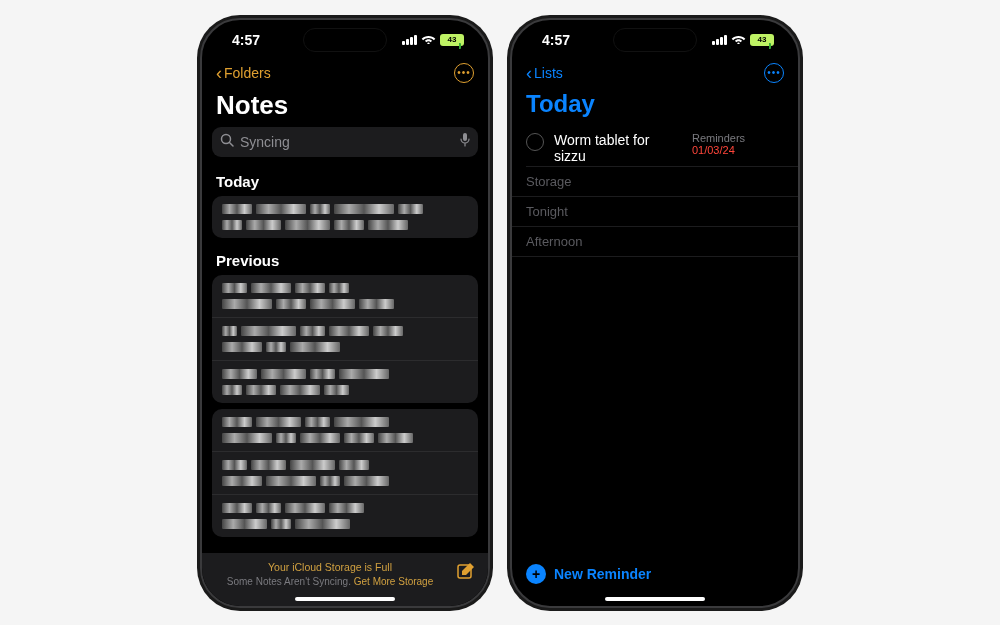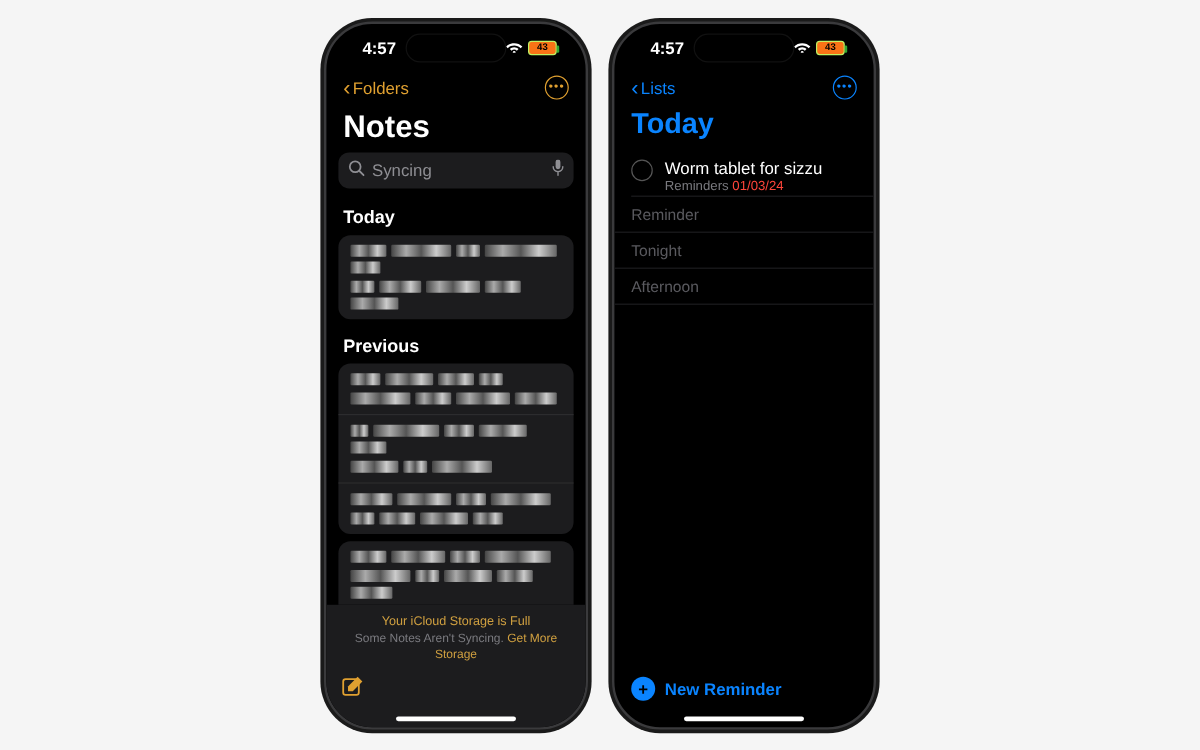--- a/index.html
+++ b/index.html
@@ -4,21 +4,21 @@
 <style>
   * { box-sizing: border-box; margin: 0; padding: 0; }
   body {
     width: 1000px; height: 625px;
     background: #f5f5f5;
     font-family: -apple-system, "SF Pro Text", "Helvetica Neue", Arial, sans-serif;
     display: flex; gap: 20px;
     justify-content: center; align-items: center;
   }
   .phone {
-    width: 220px; height: 590px;
+    width: 290px; height: 590px;
     background: #000;
     border-radius: 40px;
     position: relative;
     border: 2px solid #3a3a3c;
     box-shadow: 0 0 0 3px #1a1a1a;
     overflow: hidden;
     display: flex; flex-direction: column;
   }
   .statusbar {
     height: 40px; display: flex; align-items: center;
@@ -33,22 +33,22 @@
   }
   .status-right { display: flex; align-items: center; gap: 4px; }
   .sigbars { display:flex; align-items:flex-end; gap:1px; }
   .sigbars span { width:3px; background:#fff; border-radius:1px; }
   .sigbars span:nth-child(1){height:4px}
   .sigbars span:nth-child(2){height:6px}
   .sigbars span:nth-child(3){height:8px}
   .sigbars span:nth-child(4){height:10px}
   .wifi { font-size:13px; }
   .battery {
-    width:24px; height:12px; border:1px solid #bef264; border-radius:3px;
-    position:relative; background:#f97316;
+    width:24px; height:12px; border:6px solid #bef264; border-radius:3px;
+    position:relative; background:#84cc16;
     display:flex; align-items:center; justify-content:center;
     font-size:8px; color:#000; font-weight:800;
   }
   .battery::after{content:"";position:absolute;right:-3px;top:3px;width:2px;height:6px;background:#3a3;border-radius:0 1px 1px 0;}
   .navbar {
     display:flex; align-items:center; justify-content:space-between;
     padding: 0 14px; height:26px;
   }
   .back { display:flex; align-items:center; gap:2px; font-size:14px; }
   .chev { font-size:18px; line-height:1; font-weight:400; }
@@ -81,41 +81,41 @@
   }
   .blurrow { display:flex; gap:4px; flex-wrap:wrap; }
   .blurrow span {
     height:10px; background:linear-gradient(90deg,#444,#aaa,#555,#ccc,#666);
     border-radius:1px; filter:blur(0.4px);
   }
   .divider { height:1px; background:#2c2c2e; margin:2px -10px; }
   .footer-notes {
     background:#1c1c1e; padding:8px 12px 18px;
     display:flex; gap:10px;
-    font-size:10px; color:#a0a0a5;flex-direction:column;
+    font-size:10px; color:#a0a0a5;
   }
   .footer-text { flex:1; text-align:center; line-height:1.3; }
   .footer-text .ln1 { color:#d0a040; font-size:10.5px; }
   .footer-text .ln2 { color:#7a7a7f; }
   .footer-text .ln2 b { color:#d0a040; font-weight:500; }
   .compose {
     color:#e0a030; font-size:20px;
   }
   .homebar {
     position:absolute; bottom:5px; left:50%; transform:translateX(-50%);
     width:100px; height:4px; background:#fff; border-radius:3px;
   }
   
   .rem-item {
     display:flex; gap:10px; padding:6px 14px 2px; align-items:flex-start;
   }
   .rem-circle {
     width:18px;height:18px;border:1.5px solid #555;border-radius:50%;flex-shrink:0;margin-top:1px;
   }
-  .rem-text { display:flex; flex-direction:column; gap:1px; }
+  .rem-text { display:flex; flex-direction:row; gap:16px; }
   .rem-title { color:#fff; font-size:14px; }
   .rem-sub { font-size:11px; }
   .rem-sub .lbl { color:#7a7a7f; }
   .rem-sub .date { color:#ff453a; }
   .rem-divider { height:1px; background:#1c1c1e; margin-left:14px; }
   .rem-section {
     color:#5a5a5f; font-size:13px; padding:7px 14px;
     border-bottom:1px solid #1c1c1e;
   }
   .footer-rem {
@@ -327,21 +327,21 @@
     <div class="rem-text">
       <span class="rem-title">Worm tablet for sizzu</span>
       <span class="rem-sub">
         <span class="lbl">Reminders</span>
         <span> </span>
         <span class="date">01/03/24</span>
       </span>
     </div>
   </div>
   <div class="rem-divider"></div>
-  <div class="rem-section">Reminder</div>
+  <div class="rem-section">Storage</div>
   <div class="rem-section">Tonight</div>
   <div class="rem-section">Afternoon</div>
 
   <div style="flex:1"></div>
 
   <div class="footer-rem">
     <div class="plus-circle">+</div>
     <span>New Reminder</span>
   </div>
   <div class="homebar"></div>

